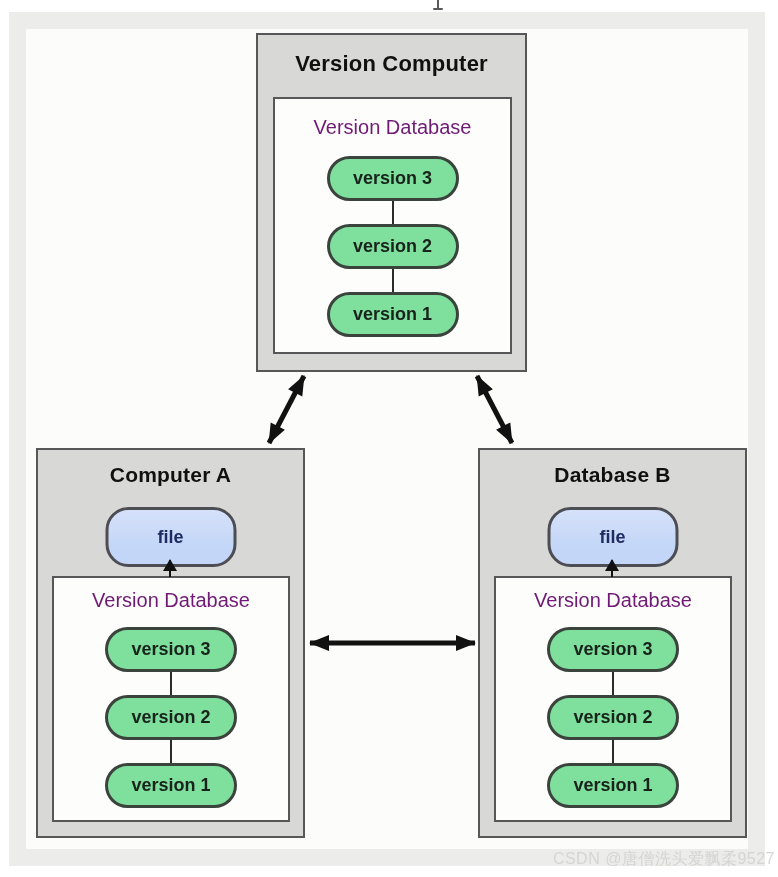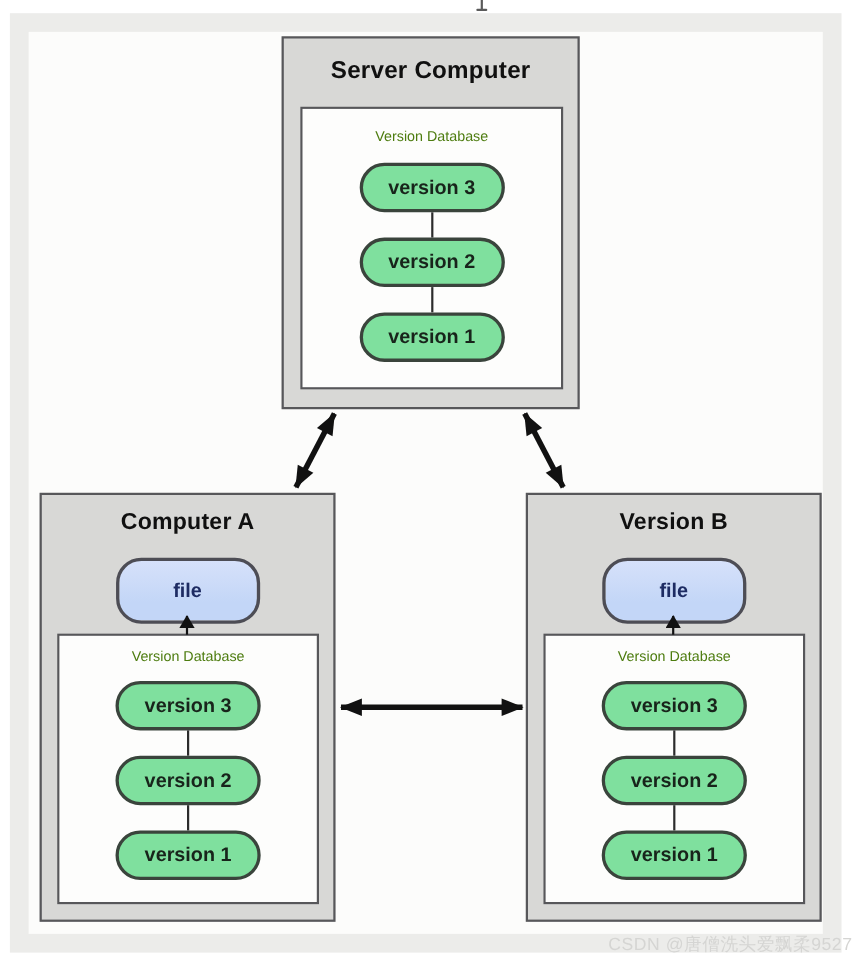--- a/index.html
+++ b/index.html
@@ -32,21 +32,21 @@
   }
   .panel-a .panel-title, .panel-b .panel-title { top:13px; font-size:21px; }
   .db {
     position:absolute;
     background:var(--inner-fill, #fdfdfc);
     border:2px solid var(--panel-border, #57575a);
     display:flex; flex-direction:column; align-items:center;
   }
   .panel-server .db { left:15px; top:62px; width:239px; height:257px; padding-top:17px; }
   .panel-a .db, .panel-b .db { left:14px; top:126px; width:238px; height:246px; padding-top:11px; }
-  .db-label { font-size:13px; color:#4d7c0f; margin-bottom:15px; }
+  .db-label { font-size:20px; color:#701a75; margin-bottom:15px; }
   .panel-server .db-label { margin-bottom:17px; }
   .pill {
     width:132px; height:45px; border-radius:23px; flex:0 0 auto;
     display:flex; align-items:center; justify-content:center;
     font-size:18px; font-weight:bold;
   }
   .pill-green {
     background:var(--green, #7fe09e);
     border:3px solid var(--green-border, #3a443c);
     color:#18241b;
@@ -77,21 +77,21 @@
   <div class="cursor">
     <div class="stem"></div>
     <div class="serif"></div>
   </div>
 
   <div class="frame">
     <div class="frame-inner"></div>
   </div>
 
   <section class="panel panel-server">
-    <div class="panel-title">Server Computer</div>
+    <div class="panel-title">Version Computer</div>
     <div class="db">
       <div class="db-label">Version Database</div>
       <div class="pill pill-green">version 3</div>
       <div class="link"></div>
       <div class="pill pill-green">version 2</div>
       <div class="link"></div>
       <div class="pill pill-green">version 1</div>
     </div>
   </section>
 
@@ -102,21 +102,21 @@
       <div class="db-label">Version Database</div>
       <div class="pill pill-green">version 3</div>
       <div class="link"></div>
       <div class="pill pill-green">version 2</div>
       <div class="link"></div>
       <div class="pill pill-green">version 1</div>
     </div>
   </section>
 
   <section class="panel panel-b">
-    <div class="panel-title">Version B</div>
+    <div class="panel-title">Database B</div>
     <div class="pill pill-blue">file</div>
     <div class="db">
       <div class="db-label">Version Database</div>
       <div class="pill pill-green">version 3</div>
       <div class="link"></div>
       <div class="pill pill-green">version 2</div>
       <div class="link"></div>
       <div class="pill pill-green">version 1</div>
     </div>
   </section>

